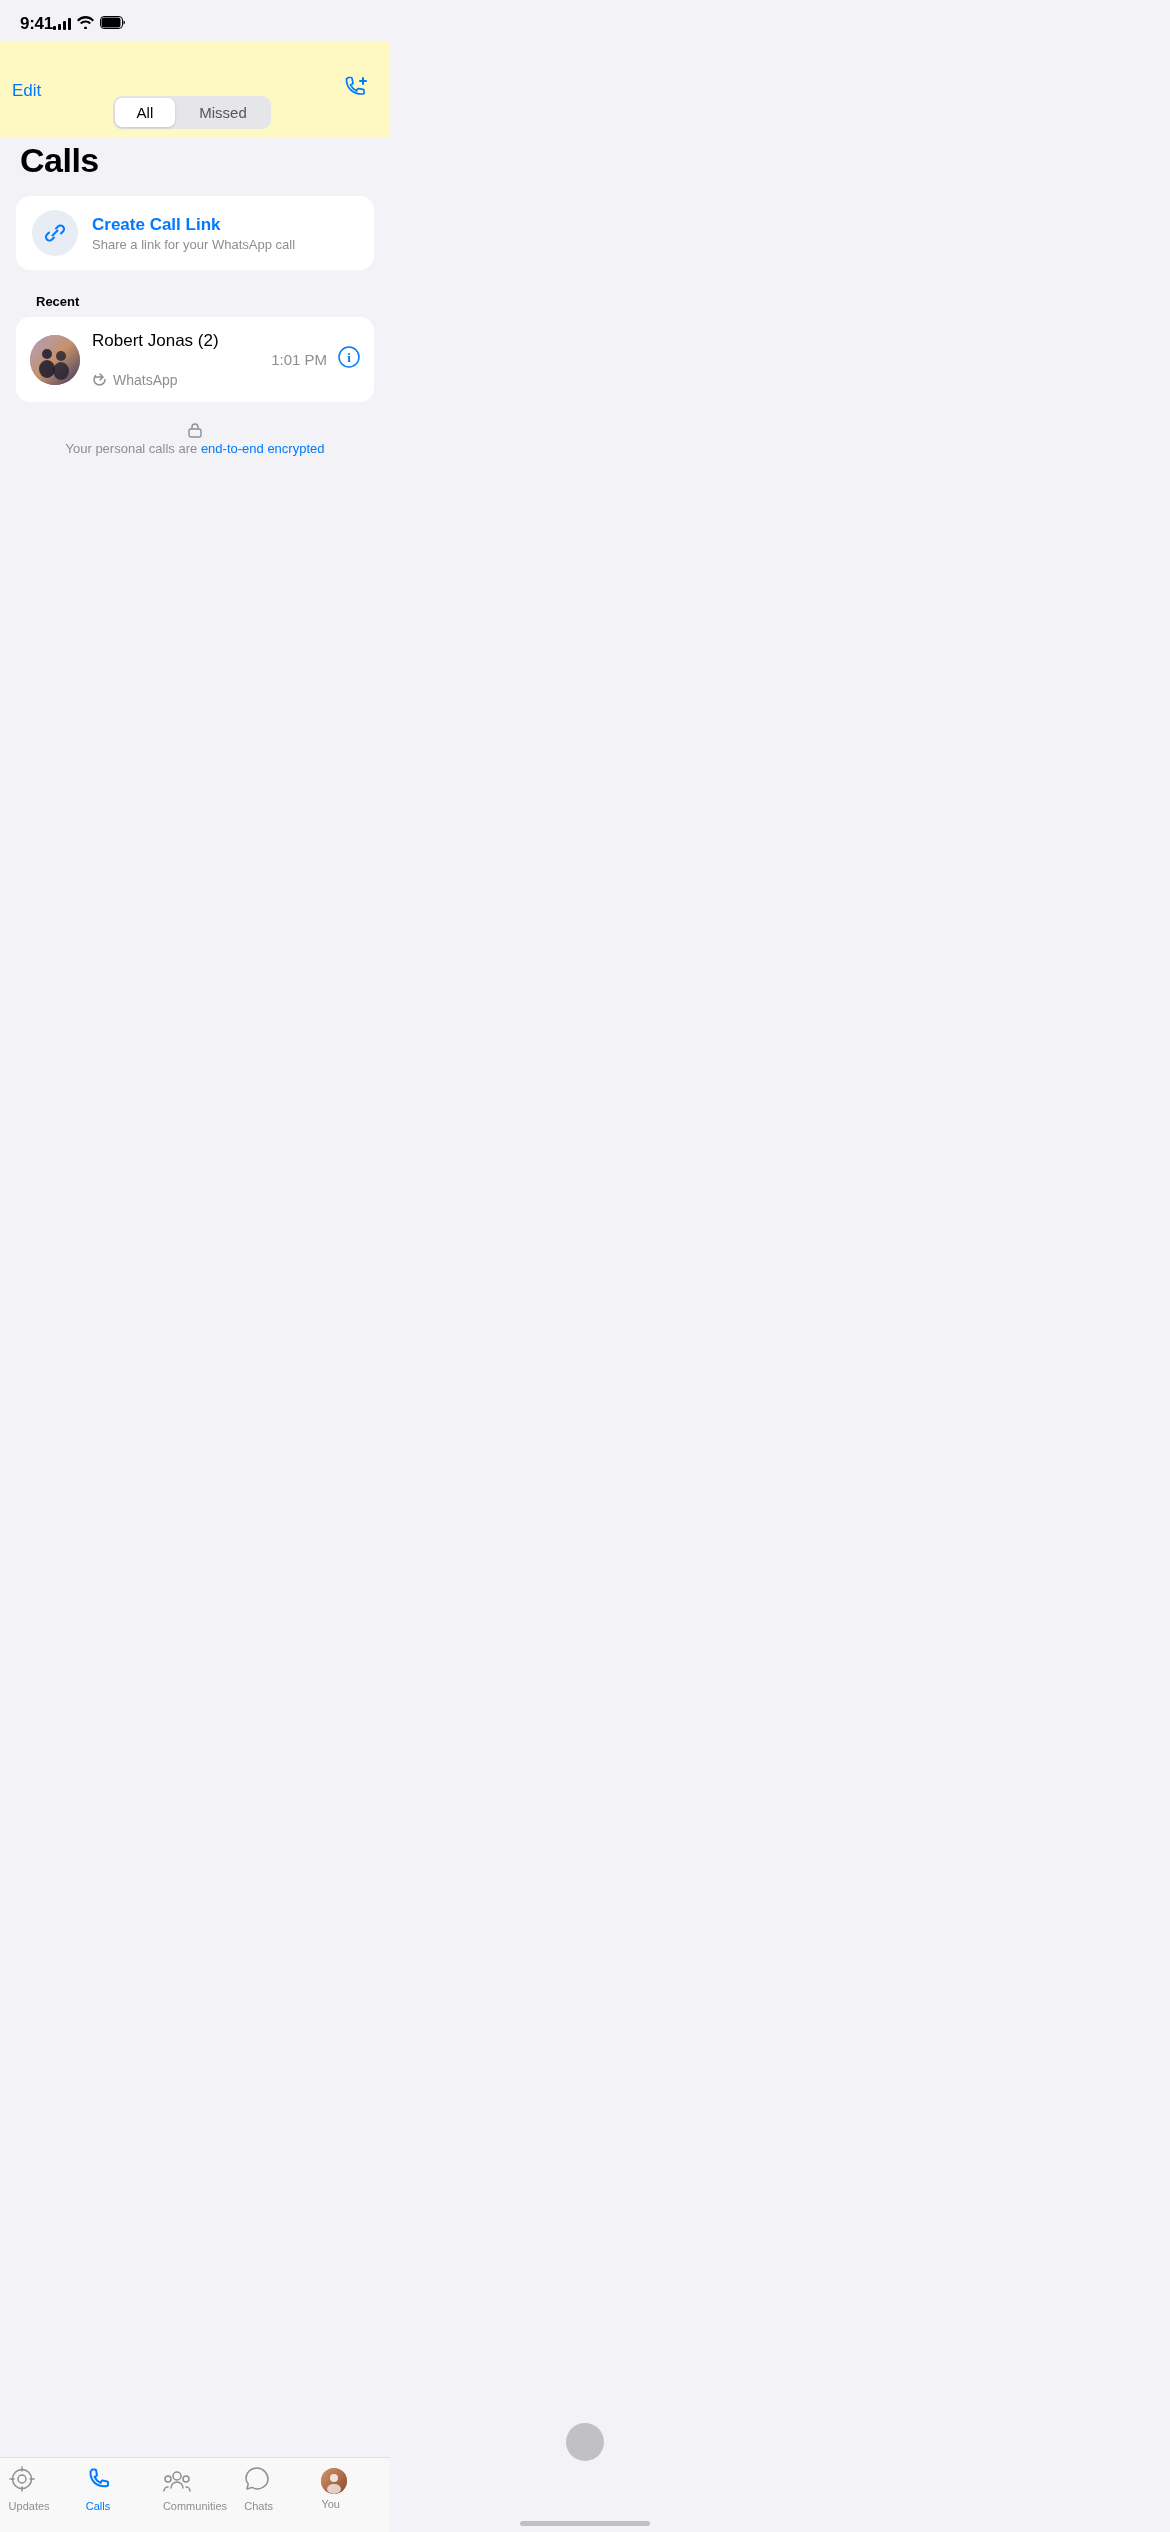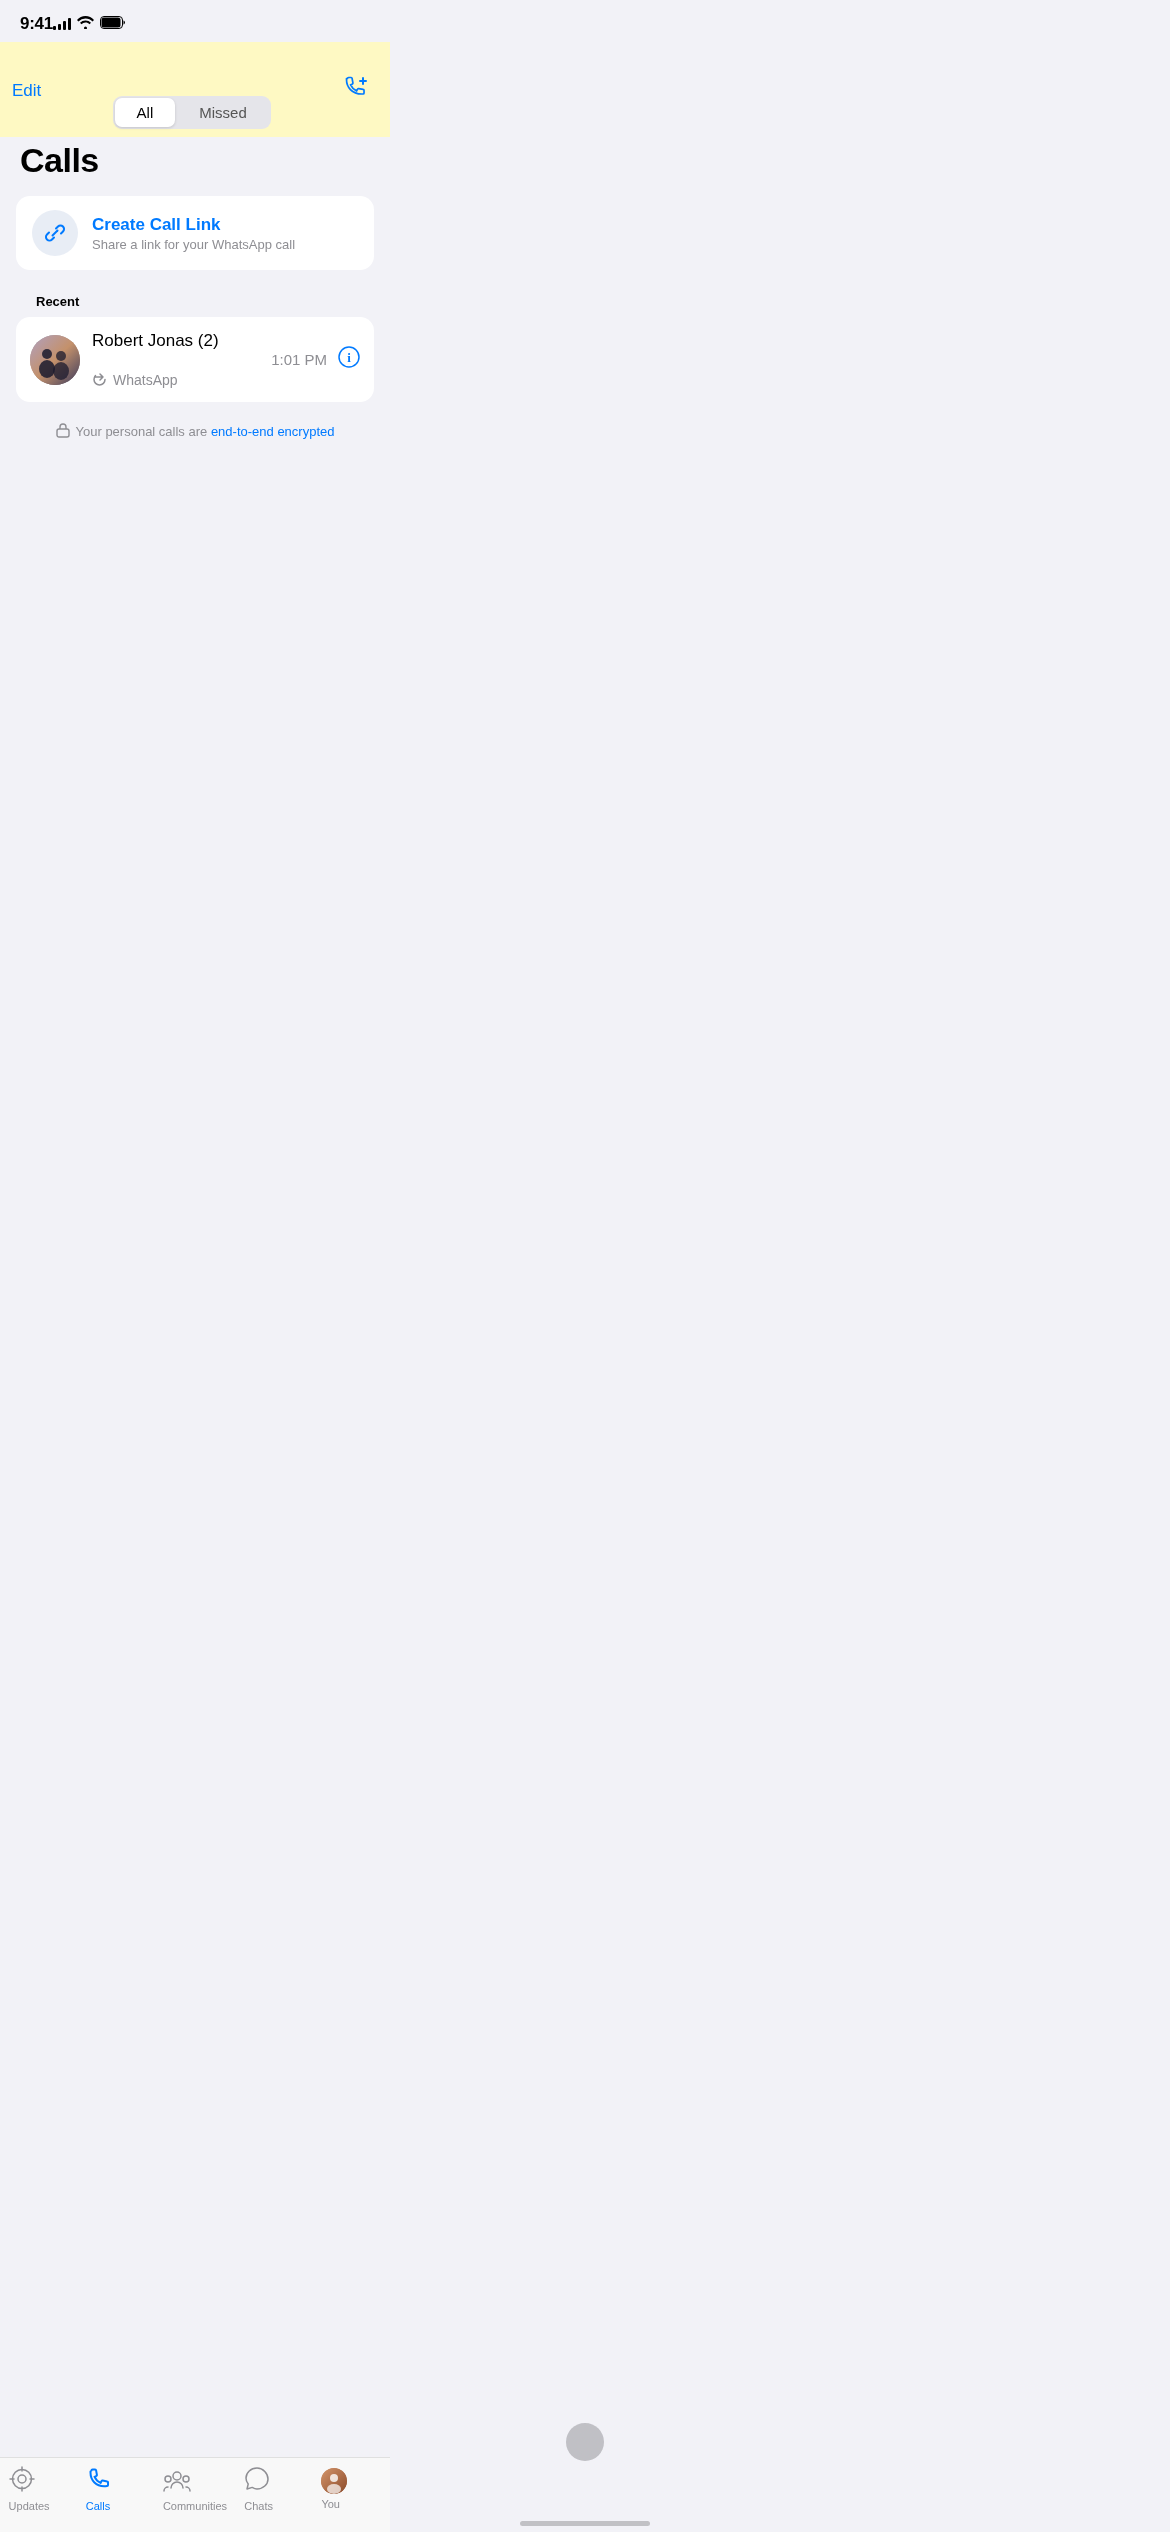--- a/index.html
+++ b/index.html
@@ -204,24 +204,24 @@
       background: none;
       border: none;
       cursor: pointer;
     }
 
     
     .encryption-notice {
       display: flex;
       align-items: center;
       justify-content: center;
-      gap: 6px;
       margin: 20px 20px 0 20px;
       font-size: 13px;
       color: #8e8e93;
+      flex-direction: column;
     }
     .encryption-notice a {
       color: #007aff;
       text-decoration: none;
     }
 
     
     .home-indicator-area {
       position: fixed;
       bottom: 70px;

